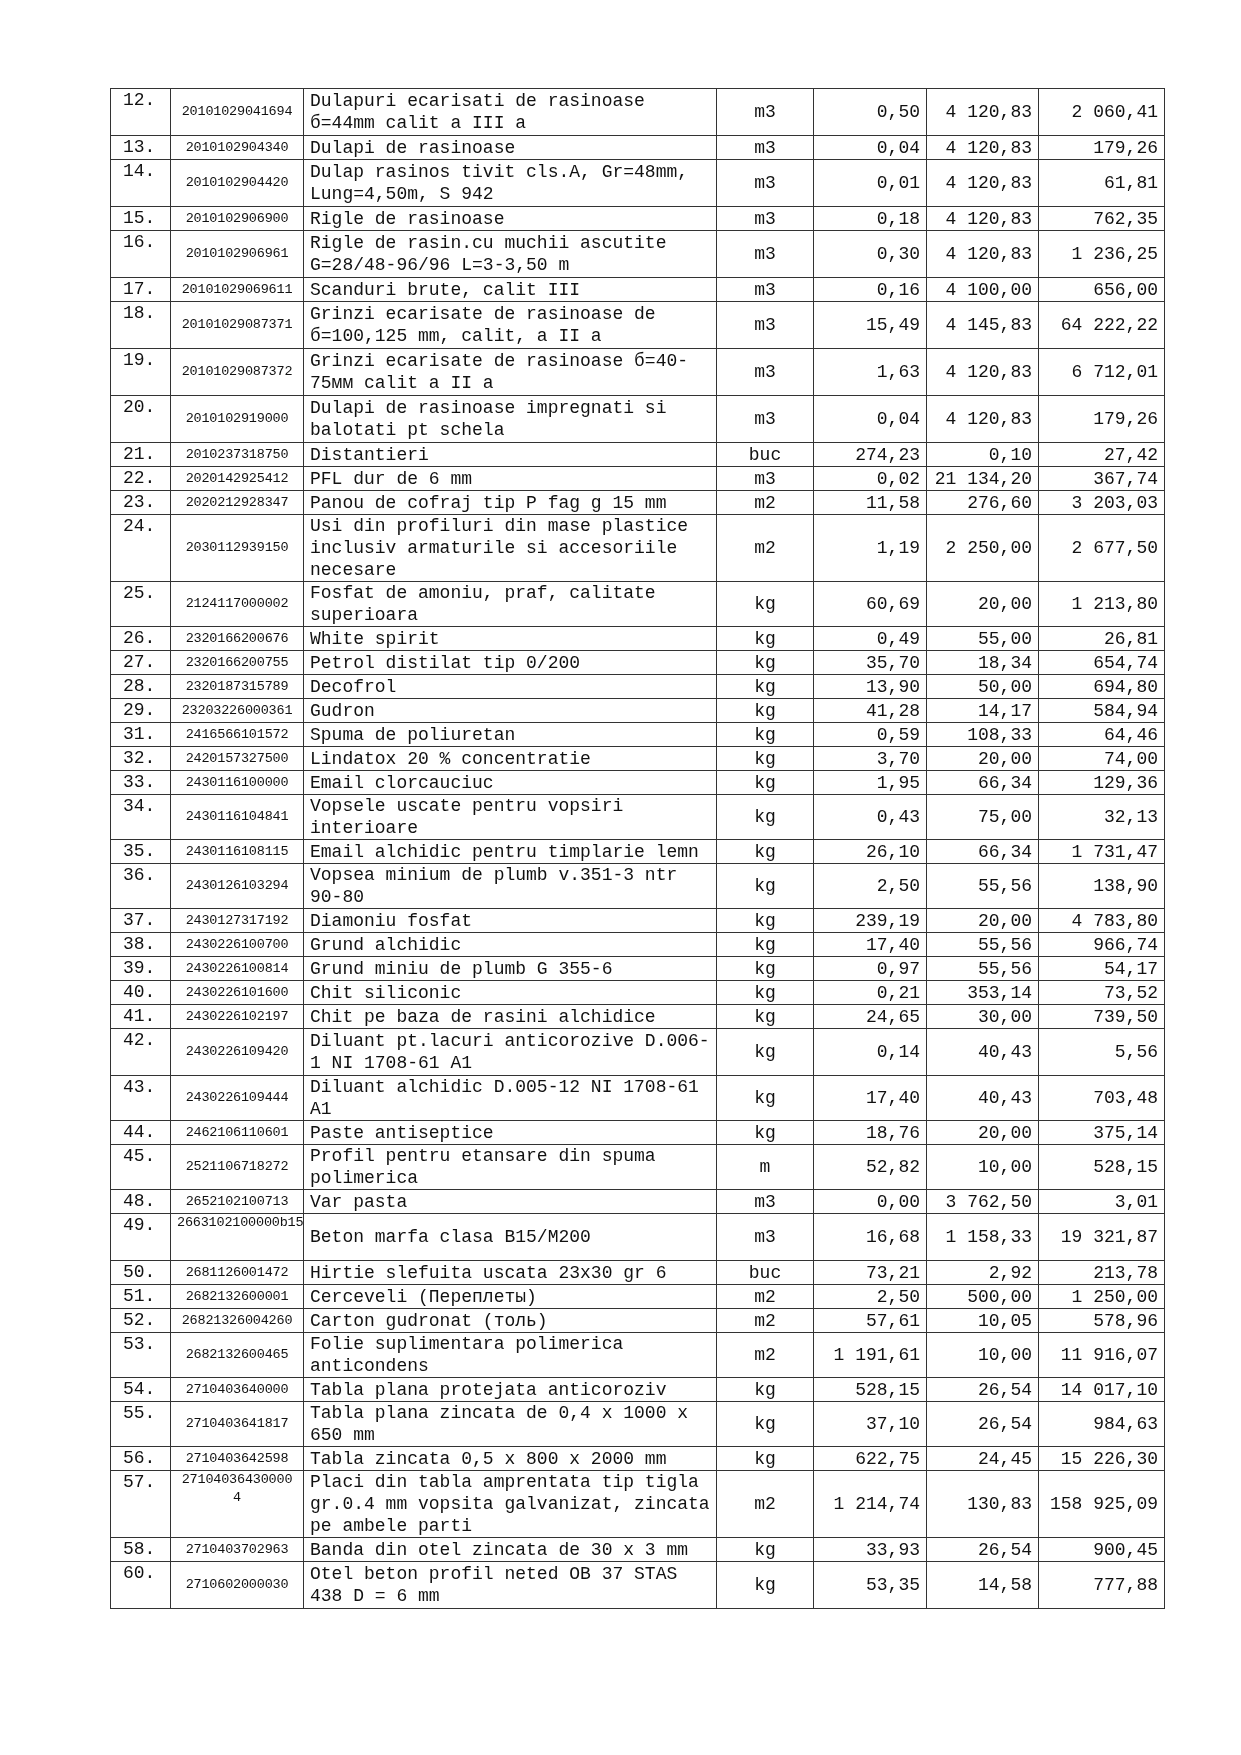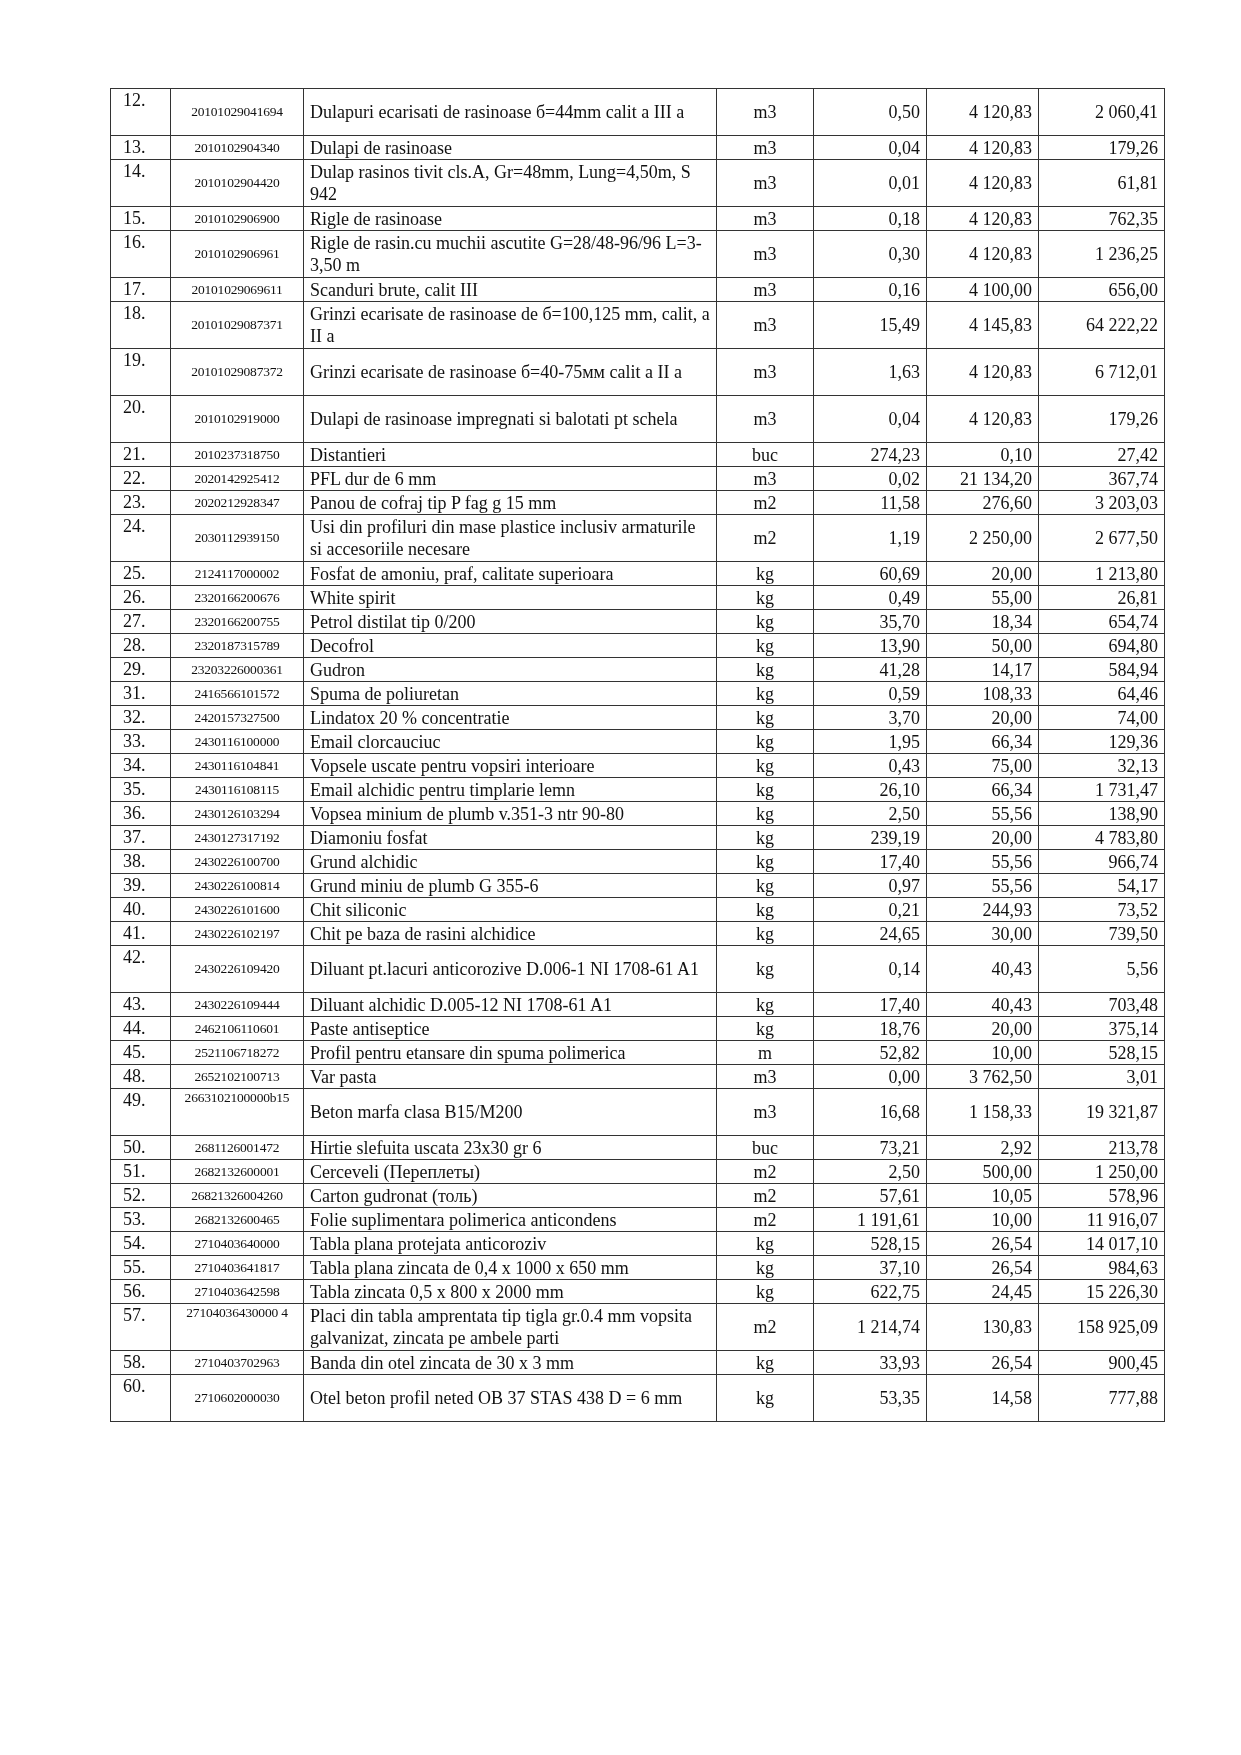--- a/index.html
+++ b/index.html
@@ -3,21 +3,21 @@
 <meta charset="utf-8">
 <style>
   html, body { margin: 0; padding: 0; background: #ffffff; }
   body { width: 1241px; height: 1755px; position: relative; overflow: hidden; }
   .page { position: absolute; left: 0; top: 0; width: 1241px; height: 1755px; background: #fff; }
   table.items {
     position: absolute; left: 110px; top: 88px;
     width: 1054px;
     border-collapse: collapse;
     table-layout: fixed;
-    font-family: Liberation Serif, serif;
+    font-family: Liberation Mono, monospace;
     color: #111;
   }
   table.items td {
     border: 1.5px solid #333;
     padding: 0 6px;
     font-size: 18px;
     line-height: 22px;
     vertical-align: middle;
     overflow: hidden;
   }
@@ -294,21 +294,21 @@
     <td class="c-num">0,97</td>
     <td class="c-num">55,56</td>
     <td class="c-num">54,17</td>
   </tr>
         <tr class="single">
     <td class="c-nr">40.</td>
     <td class="c-code">2430226101600</td>
     <td class="c-desc">Chit siliconic</td>
     <td class="c-unit">kg</td>
     <td class="c-num">0,21</td>
-    <td class="c-num">244,93</td>
+    <td class="c-num">353,14</td>
     <td class="c-num">73,52</td>
   </tr>
         <tr class="single">
     <td class="c-nr">41.</td>
     <td class="c-code">2430226102197</td>
     <td class="c-desc">Chit pe baza de rasini alchidice</td>
     <td class="c-unit">kg</td>
     <td class="c-num">24,65</td>
     <td class="c-num">30,00</td>
     <td class="c-num">739,50</td>

